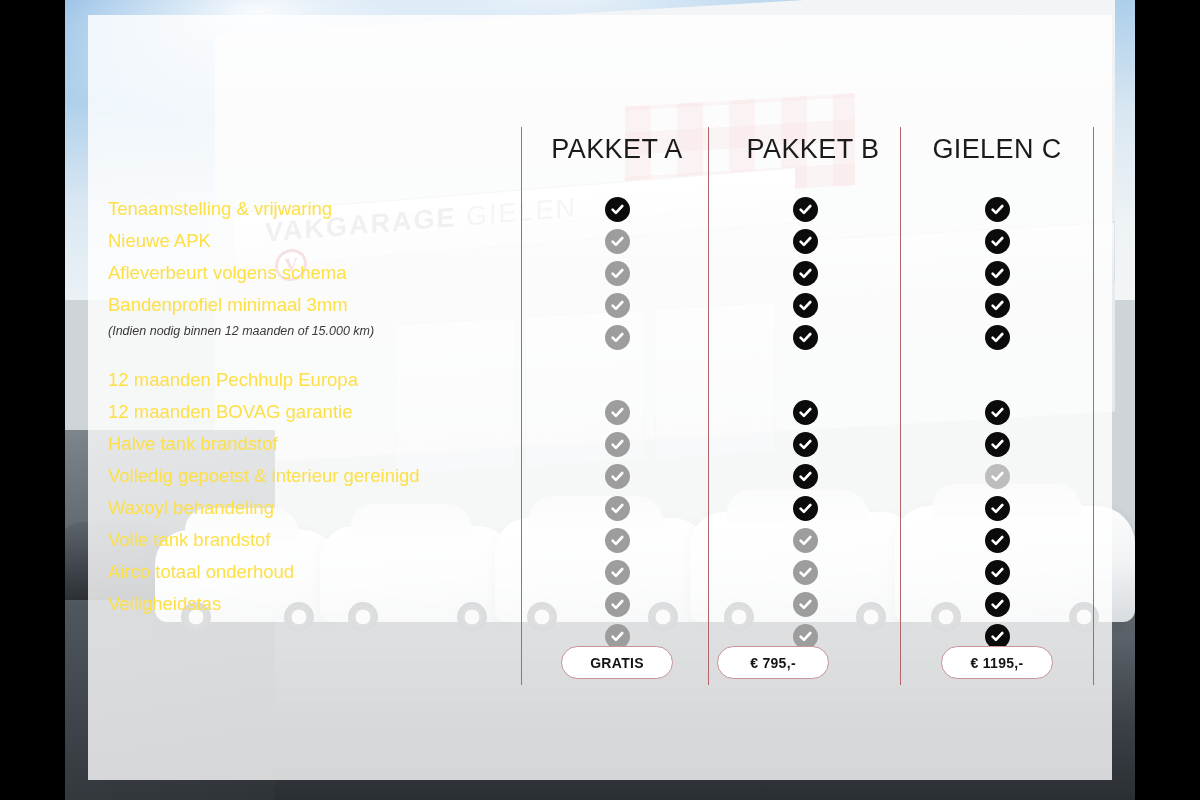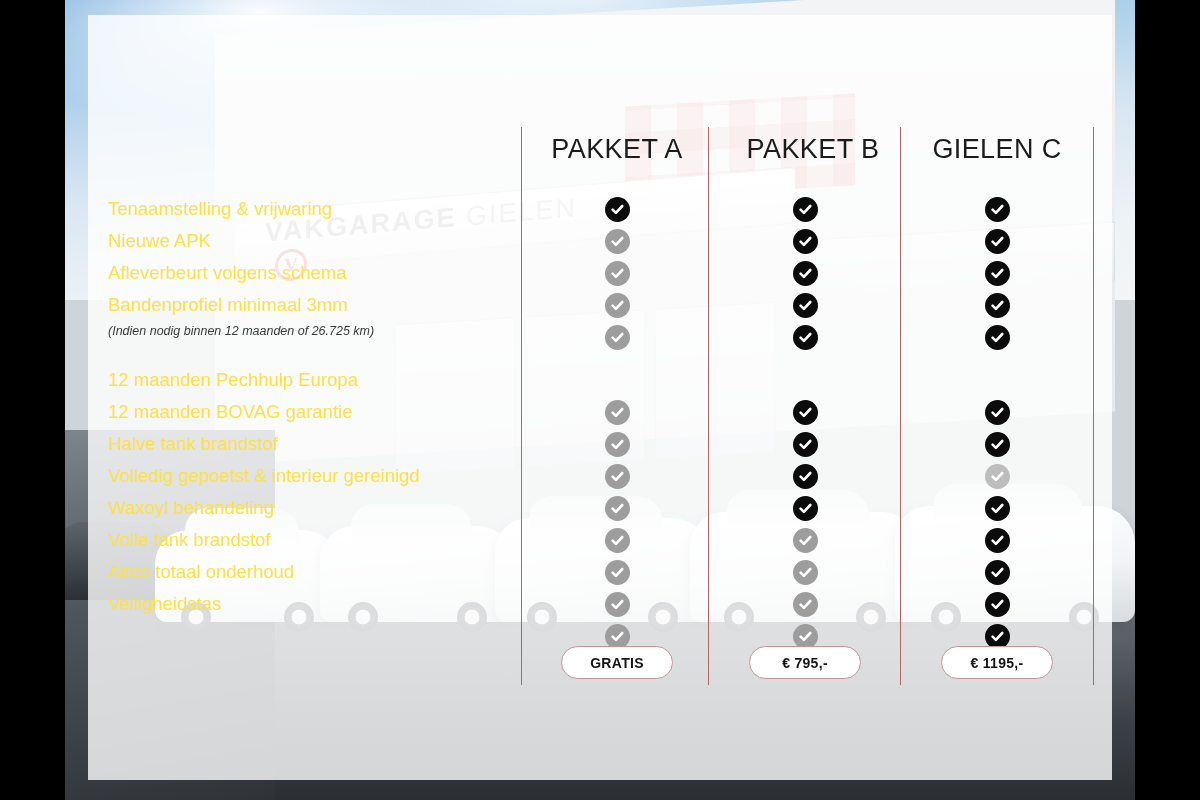--- a/index.html
+++ b/index.html
@@ -303,21 +303,21 @@
 
       <div class="col-head" style="left:434px;">PAKKET A</div>
       <div class="col-head" style="left:630px;">PAKKET B</div>
       <div class="col-head" style="left:814px;">GIELEN C</div>
 
       <div class="features" id="feature-list">
           <div class="feat">Tenaamstelling &amp; vrijwaring</div>
           <div class="feat">Nieuwe APK</div>
           <div class="feat">Afleverbeurt volgens schema</div>
           <div class="feat">Bandenprofiel minimaal 3mm</div>
-          <div class="subnote">(Indien nodig binnen 12 maanden of 26.725 km)</div>
+          <div class="subnote">(Indien nodig binnen 12 maanden of 15.000 km)</div>
           <div class="group-gap"></div>
           <div class="feat">12 maanden Pechhulp Europa</div>
           <div class="feat">12 maanden BOVAG garantie</div>
           <div class="feat">Halve tank brandstof</div>
           <div class="feat">Volledig gepoetst &amp; interieur gereinigd</div>
           <div class="feat">Waxoyl behandeling</div>
           <div class="feat">Volle tank brandstof</div>
           <div class="feat">Airco totaal onderhoud</div>
           <div class="feat">Veiligheidstas</div>
         </div>
@@ -602,18 +602,18 @@
           <div class="cell">
             <span class="mark on">
               <svg width="15" height="15" viewBox="0 0 15 15" aria-hidden="true">
                 <path d="M2.6 7.6 L5.9 10.9 L12.3 4.0" fill="none" stroke="#ffffff" stroke-width="2.6" stroke-linecap="round" stroke-linejoin="round"></path>
               </svg>
             </span>
           </div>
         </div>
 
       <div class="pill" style="left:473px;">GRATIS</div>
-      <div class="pill" style="left:661px;text-align:center;">€ 795,-</div>
+      <div class="pill" style="left:629px;text-align:center;">€ 795,-</div>
       <div class="pill" style="left:853px;">€ 1195,-</div>
 
     </div>
   </div>
 </div>
 
 </body></html>

